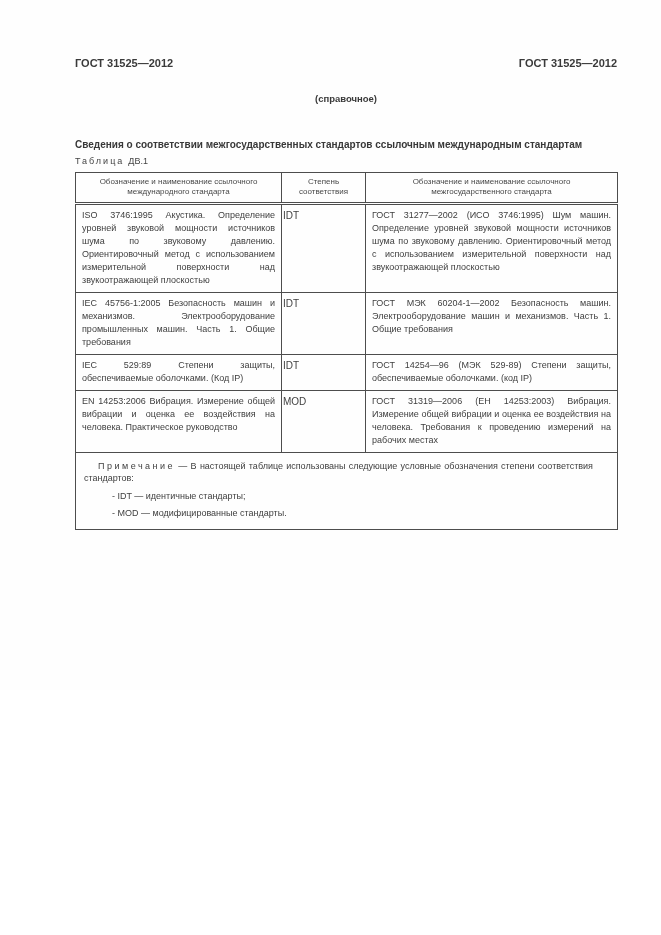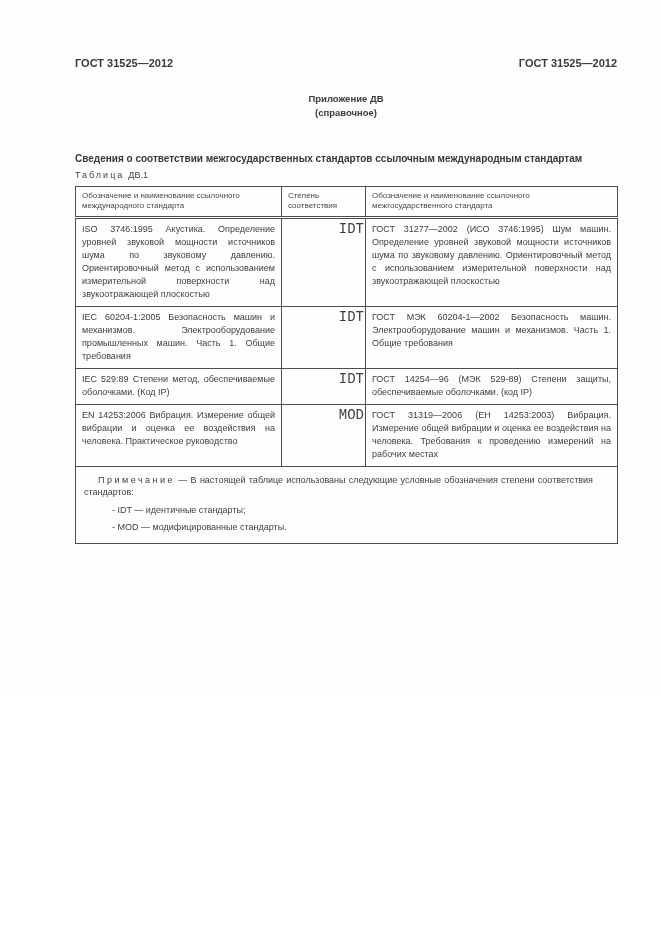--- a/index.html
+++ b/index.html
@@ -65,41 +65,40 @@
   }
   table.gost-table th,
   table.gost-table td {
     border: 1px solid #4d4d4d;
     vertical-align: top;
   }
   table.gost-table thead th {
     font-weight: normal;
     font-size: 8px;
     line-height: 10.5px;
-    text-align: left;
+    text-align: center;
     vertical-align: middle;
     padding: 4px 6px;
     color: #484848;
     border-bottom: 3px double #4d4d4d;
   }
   td.cell-text {
     font-size: 9px;
     line-height: 13px;
     text-align: justify;
     padding: 4px 6px 5px 6px;
     color: #3e3e3e;
     hyphens: manual;
   }
   td.cell-degree {
-    font-size: 14px;
+    font-size: 10px;
     line-height: 13px;
-    text-align: right;
+    text-align: left;
     padding-top: 4px;
     color: #3e3e3e;
-    font-family: Liberation Mono, monospace;
   }
   tr.note-row td {
     padding: 7px 24px 9px 8px;
     font-size: 9px;
     line-height: 12.5px;
     color: #3e3e3e;
   }
   .note-p {
     margin: 0;
     text-indent: 14px;
@@ -124,21 +123,20 @@
 
 <div class="page">
   <div class="content">
 
     <div class="running-head">
       <span>ГОСТ 31525—2012</span>
       <span>ГОСТ 31525—2012</span>
     </div>
 
     <div class="appendix">
-      <div>Приложение ДВ</div>
       <div>(справочное)</div>
     </div>
 
     <div class="doc-title">Сведения о соответствии межгосударственных стандартов ссылочным международным стандартам</div>
 
     <div class="table-label">
       <span class="spaced">Таблица</span><span class="tl-num">ДВ.1</span>
     </div>
 
     <table class="gost-table">
@@ -154,26 +152,26 @@
           <th>Обозначение и наименование ссылочного межгосударственного стандарта</th>
         </tr>
       </thead>
       <tbody>
         <tr>
           <td class="cell-text">ISO 3746:1995 Акустика. Определение уровней звуковой мощности источников шума по звуковому давлению. Ориентировочный метод с использованием измерительной поверхности над звукоотражающей плоскостью</td>
           <td class="cell-degree">IDT</td>
           <td class="cell-text">ГОСТ 31277—2002 (ИСО 3746:1995) Шум машин. Определение уровней звуковой мощности источников шума по звуковому давлению. Ориентировочный метод с использованием измерительной поверхности над звукоотражающей плоскостью</td>
         </tr>
         <tr>
-          <td class="cell-text">IEC 60204-1:2005 Безопасность машин и механизмов. Электрооборудование промышленных машин. Часть 1. Общие требования</td>
+          <td class="cell-text">IEC 45756-1:2005 Безопасность машин и механизмов. Электрооборудование промышленных машин. Часть 1. Общие требования</td>
           <td class="cell-degree">IDT</td>
           <td class="cell-text">ГОСТ МЭК 60204-1—2002 Безопасность машин. Электрооборудование машин и механизмов. Часть 1. Общие требования</td>
         </tr>
         <tr>
-          <td class="cell-text">IEC 529:89 Степени метод, обеспечиваемые оболочками. (Код IP)</td>
+          <td class="cell-text">IEC 529:89 Степени защиты, обеспечиваемые оболочками. (Код IP)</td>
           <td class="cell-degree">IDT</td>
           <td class="cell-text">ГОСТ 14254—96 (МЭК 529-89) Степени защиты, обеспечиваемые оболочками. (код IP)</td>
         </tr>
         <tr>
           <td class="cell-text">EN 14253:2006 Вибрация. Измерение общей вибрации и оценка ее воздействия на человека. Практическое руководство</td>
           <td class="cell-degree">MOD</td>
           <td class="cell-text">ГОСТ 31319—2006 (ЕН 14253:2003) Вибрация. Измерение общей вибрации и оценка ее воздействия на человека. Требования к проведению измерений на рабочих местах</td>
         </tr>
         <tr class="note-row">
           <td colspan="3">

